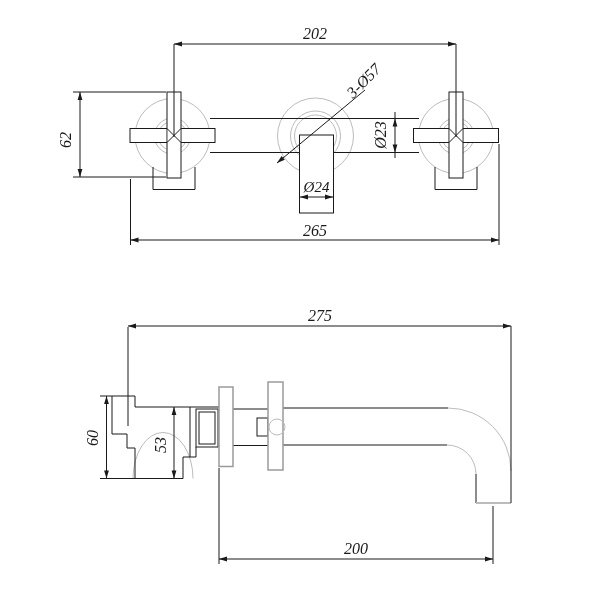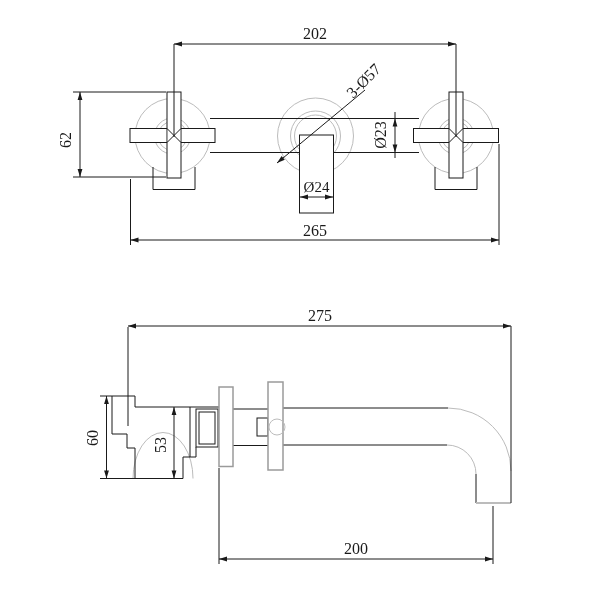--- a/index.html
+++ b/index.html
@@ -1,16 +1,16 @@
 <!DOCTYPE html>
 <html><head>
 <meta charset="utf-8">
 <style>
   html,body{margin:0;padding:0;background:#fff;}
-  .stage{position:relative;width:600px;height:600px;background:#fff;overflow:hidden;}
+  .stage{position:relative;width:600px;height:600px;background:#fff;overflow:hidden;font-style:italic;}
   svg{display:block;}
   text{font-family:"Liberation Serif","DejaVu Serif",serif;font-size:16px;fill:#1a1a1a;}
   text.small{font-size:15px;}
 </style>
 </head>
 <body>
 
 <div class="stage">
 <svg width="600" height="600" viewBox="0 0 600 600">
 

